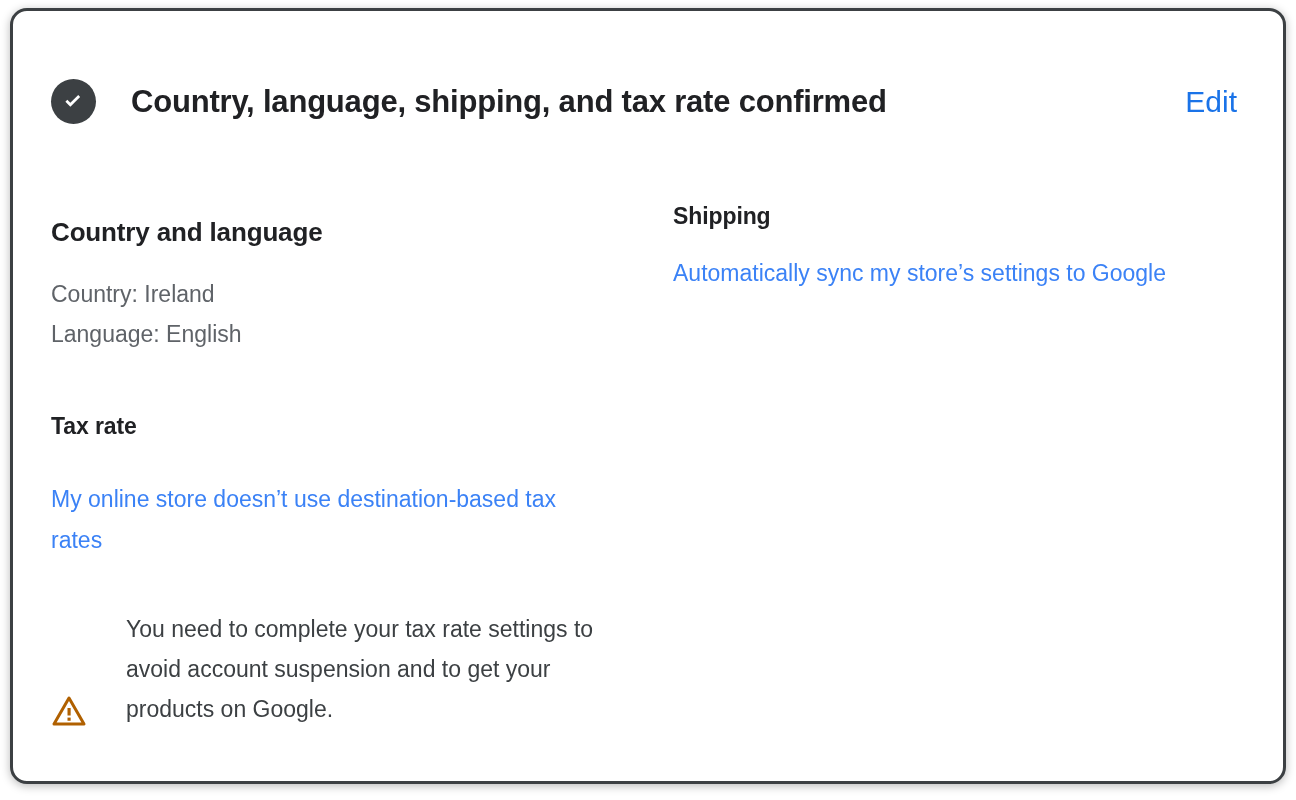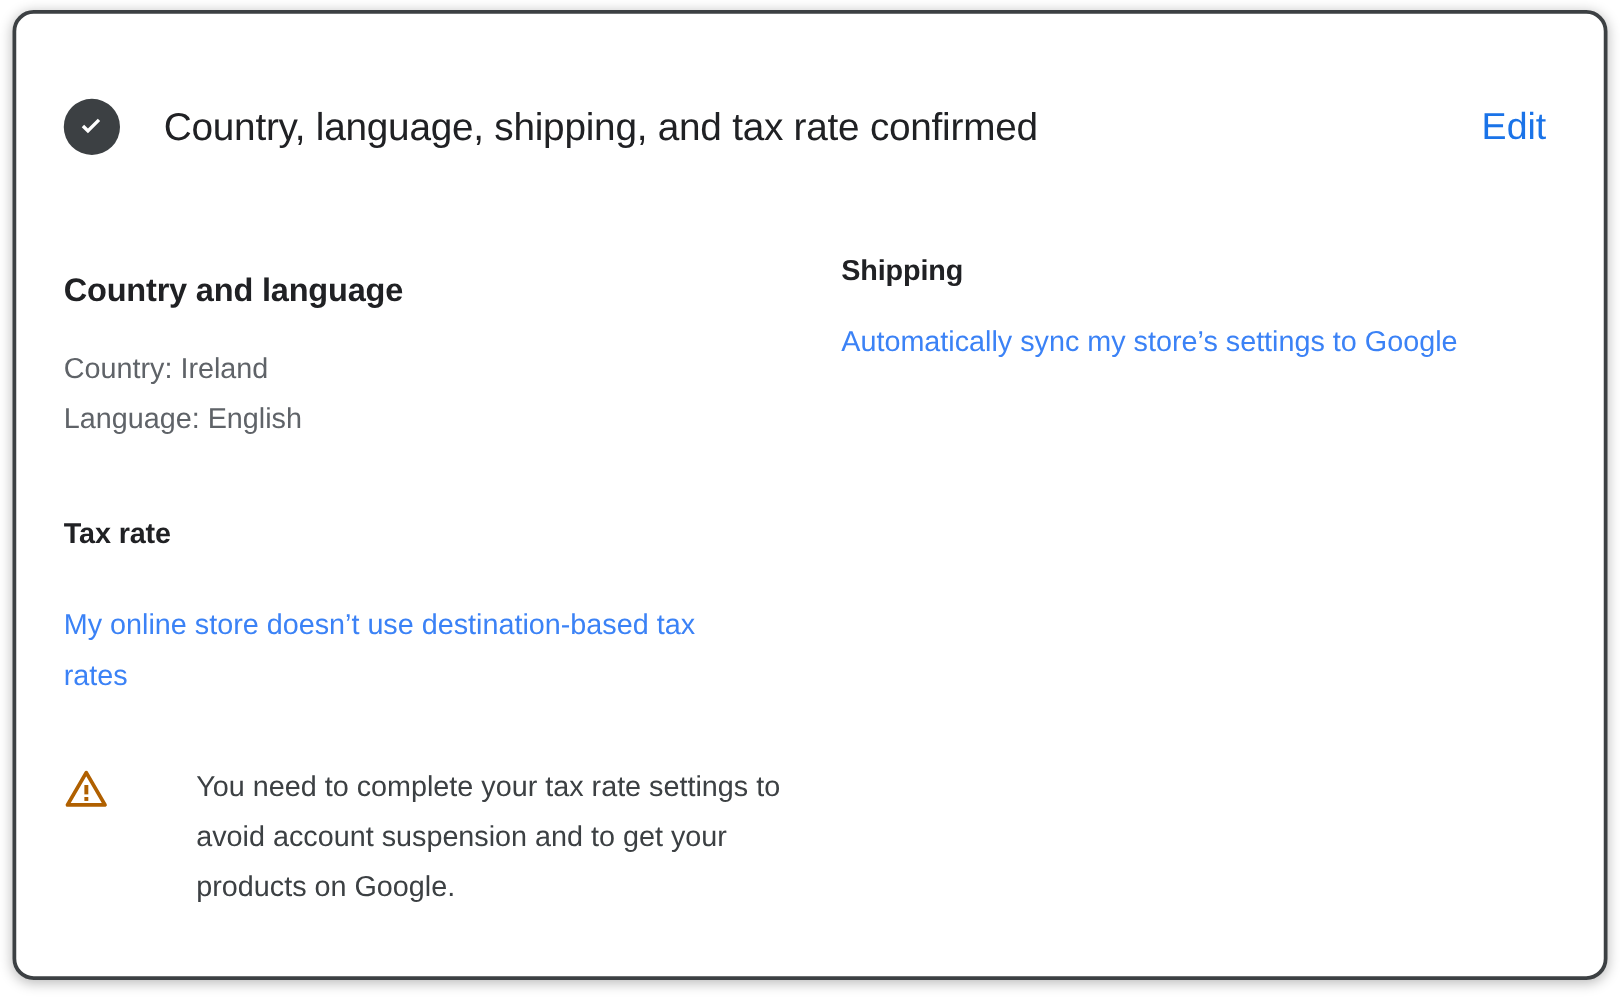--- a/index.html
+++ b/index.html
@@ -60,21 +60,21 @@
     display: flex;
     align-items: center;
     justify-content: center;
   }
   .check-circle svg { display: block; }
 
   .header-title {
     margin-left: 35px;
     font-size: 31px;
     line-height: 40px;
-    font-weight: 400;
+    font-weight: 700;
     color: #202124;
     letter-spacing: -0.2px;
     white-space: nowrap;
   }
 
   .edit-link {
     margin-left: auto;
     font-size: 30px;
     line-height: 30px;
     font-weight: 500;
@@ -149,23 +149,22 @@
     width: 600px;
   }
 
   .tax-body {
     margin-top: 38px;
     max-width: 520px;
   }
 
   .warning-row {
     display: flex;
-    align-items: flex-start;
+    align-items: flex-end;
     margin-top: 48px;
-    gap: 31px;
   }
 
   .warn-icon {
     flex: 0 0 36px;
     width: 36px;
     height: 36px;
     margin-top: 4px;
   }
   .warn-icon svg { display: block; }
 

